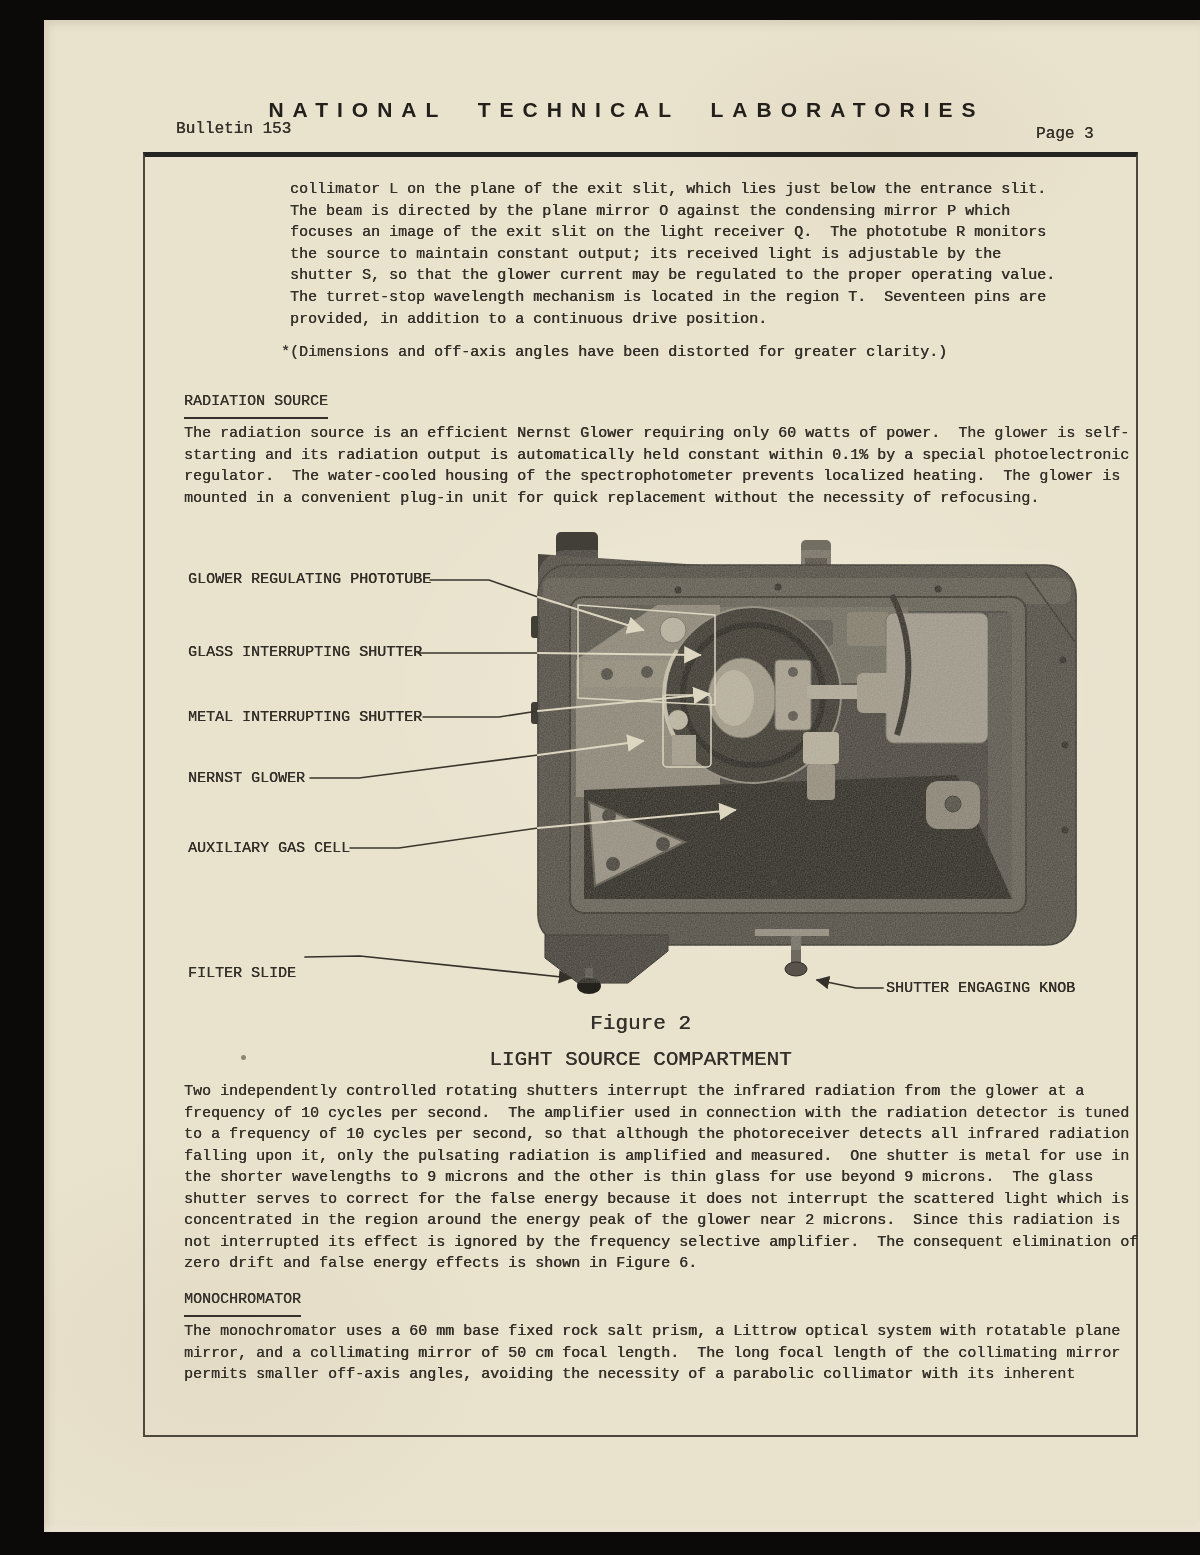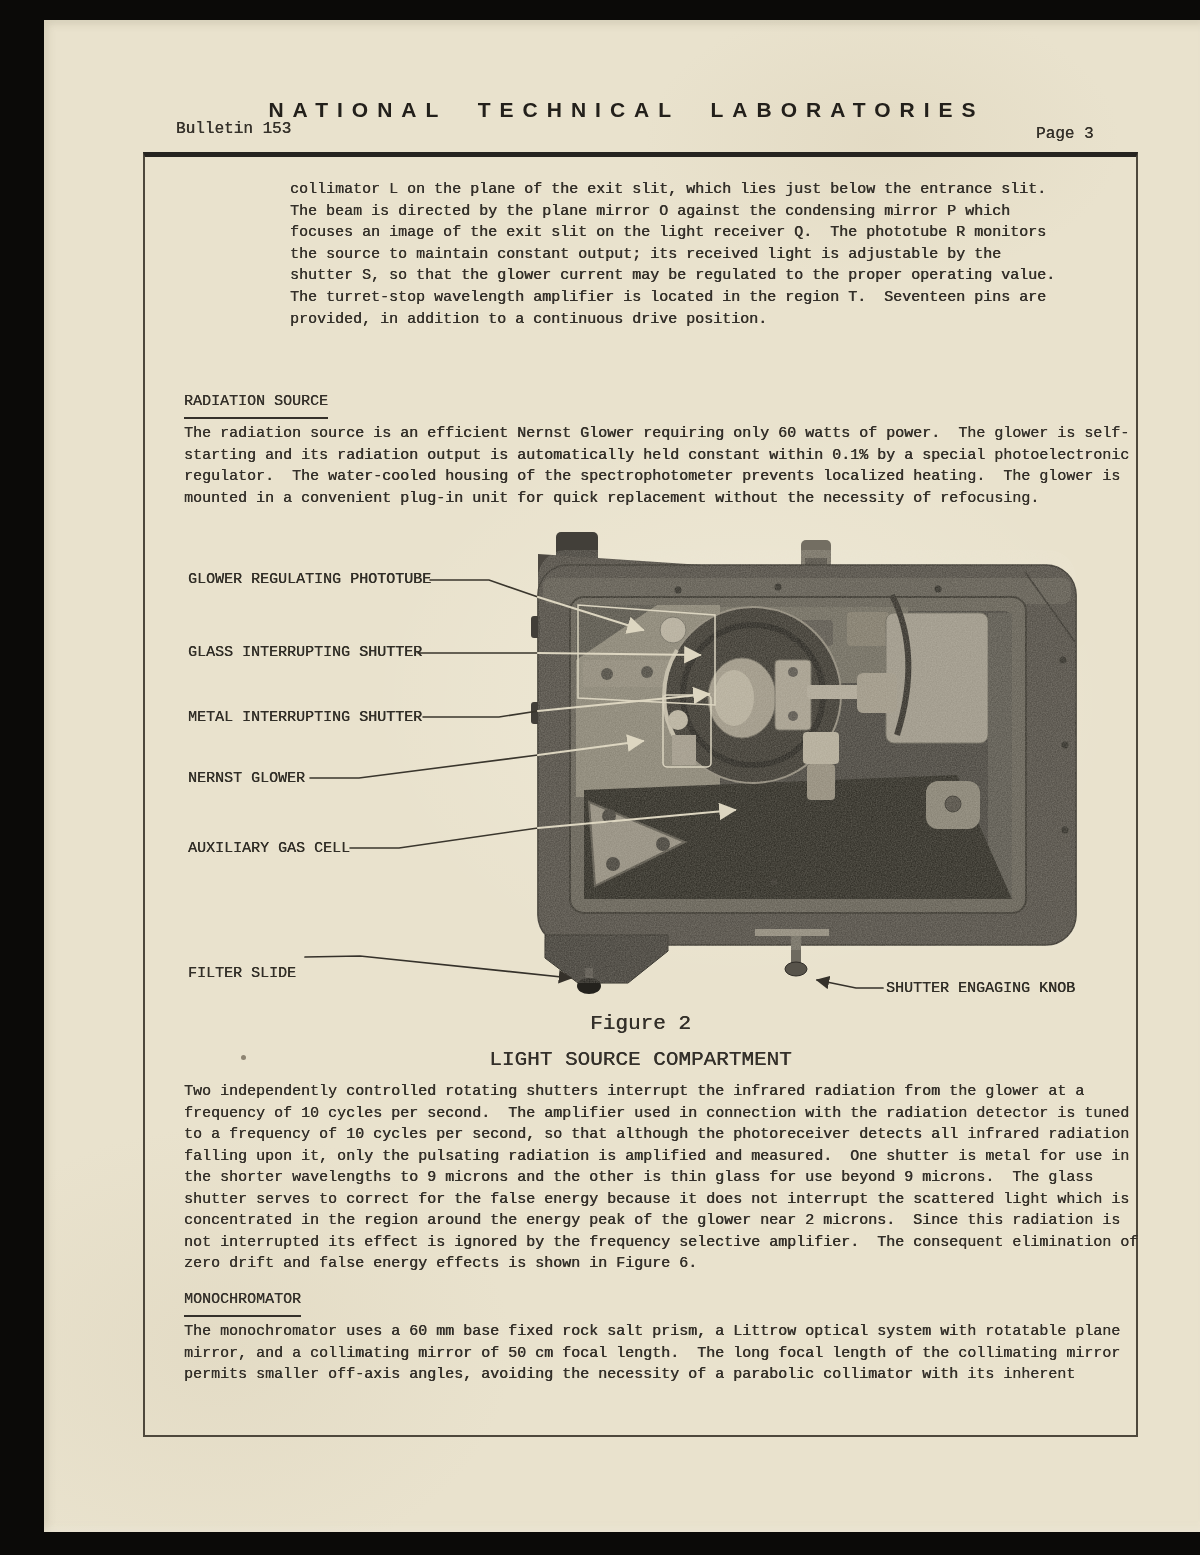--- a/index.html
+++ b/index.html
@@ -39,22 +39,23 @@
     <div class="meta bulletin">Bulletin 153</div>
     <div class="meta pageno">Page 3</div>
 
     <div class="frame">
 
       <div class="t" style="left:145px;top:22px;">collimator L on the plane of the exit slit, which lies just below the entrance slit.
 The beam is directed by the plane mirror O against the condensing mirror P which
 focuses an image of the exit slit on the light receiver Q.  The phototube R monitors
 the source to maintain constant output; its received light is adjustable by the
 shutter S, so that the glower current may be regulated to the proper operating value.</div>
-      <div class="t" style="left:145px;top:130px;">The turret-stop wavelength amplifier is located in the region T.  Seventeen pins are
+      <div class="t" style="left:145px;top:130px;">The turret-stop wavelength mechanism is located in the region T.  Seventeen pins are
 provided, in addition to a continuous drive position.</div>
+      <div class="t" style="left:136px;top:185px;">*(Dimensions and off-axis angles have been distorted for greater clarity.)</div>
 
       <div class="t" style="left:39px;top:234px;"><span class="hd">RADIATION SOURCE</span></div>
       <div class="t" style="left:39px;top:266px;">The radiation source is an efficient Nernst Glower requiring only 60 watts of power.  The glower is self-
 starting and its radiation output is automatically held constant within 0.1% by a special photoelectronic
 regulator.  The water-cooled housing of the spectrophotometer prevents localized heating.  The glower is
 mounted in a convenient plug-in unit for quick replacement without the necessity of refocusing.</div>
 
       <svg class="figsvg" width="940" height="480" viewBox="0 0 940 480">
         <defs>
           <marker id="aw" viewBox="0 0 10 10" refX="9" refY="5" markerWidth="8" markerHeight="8" orient="auto-start-reverse">

